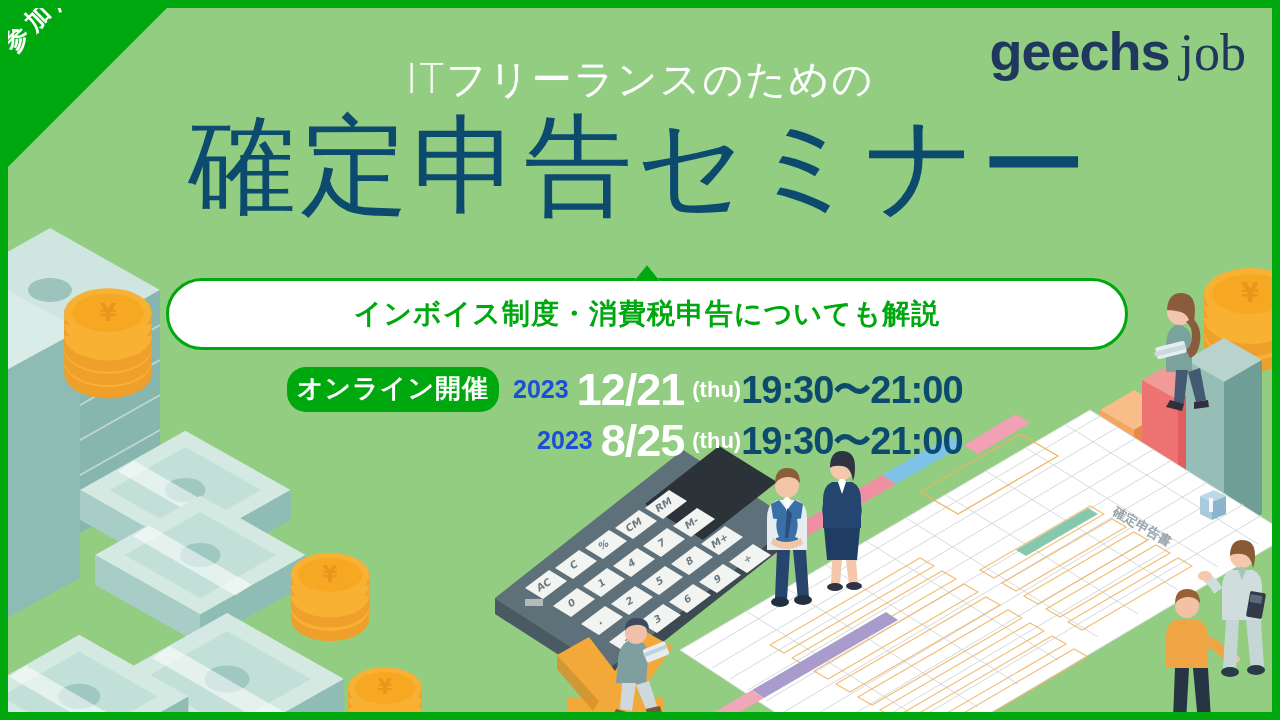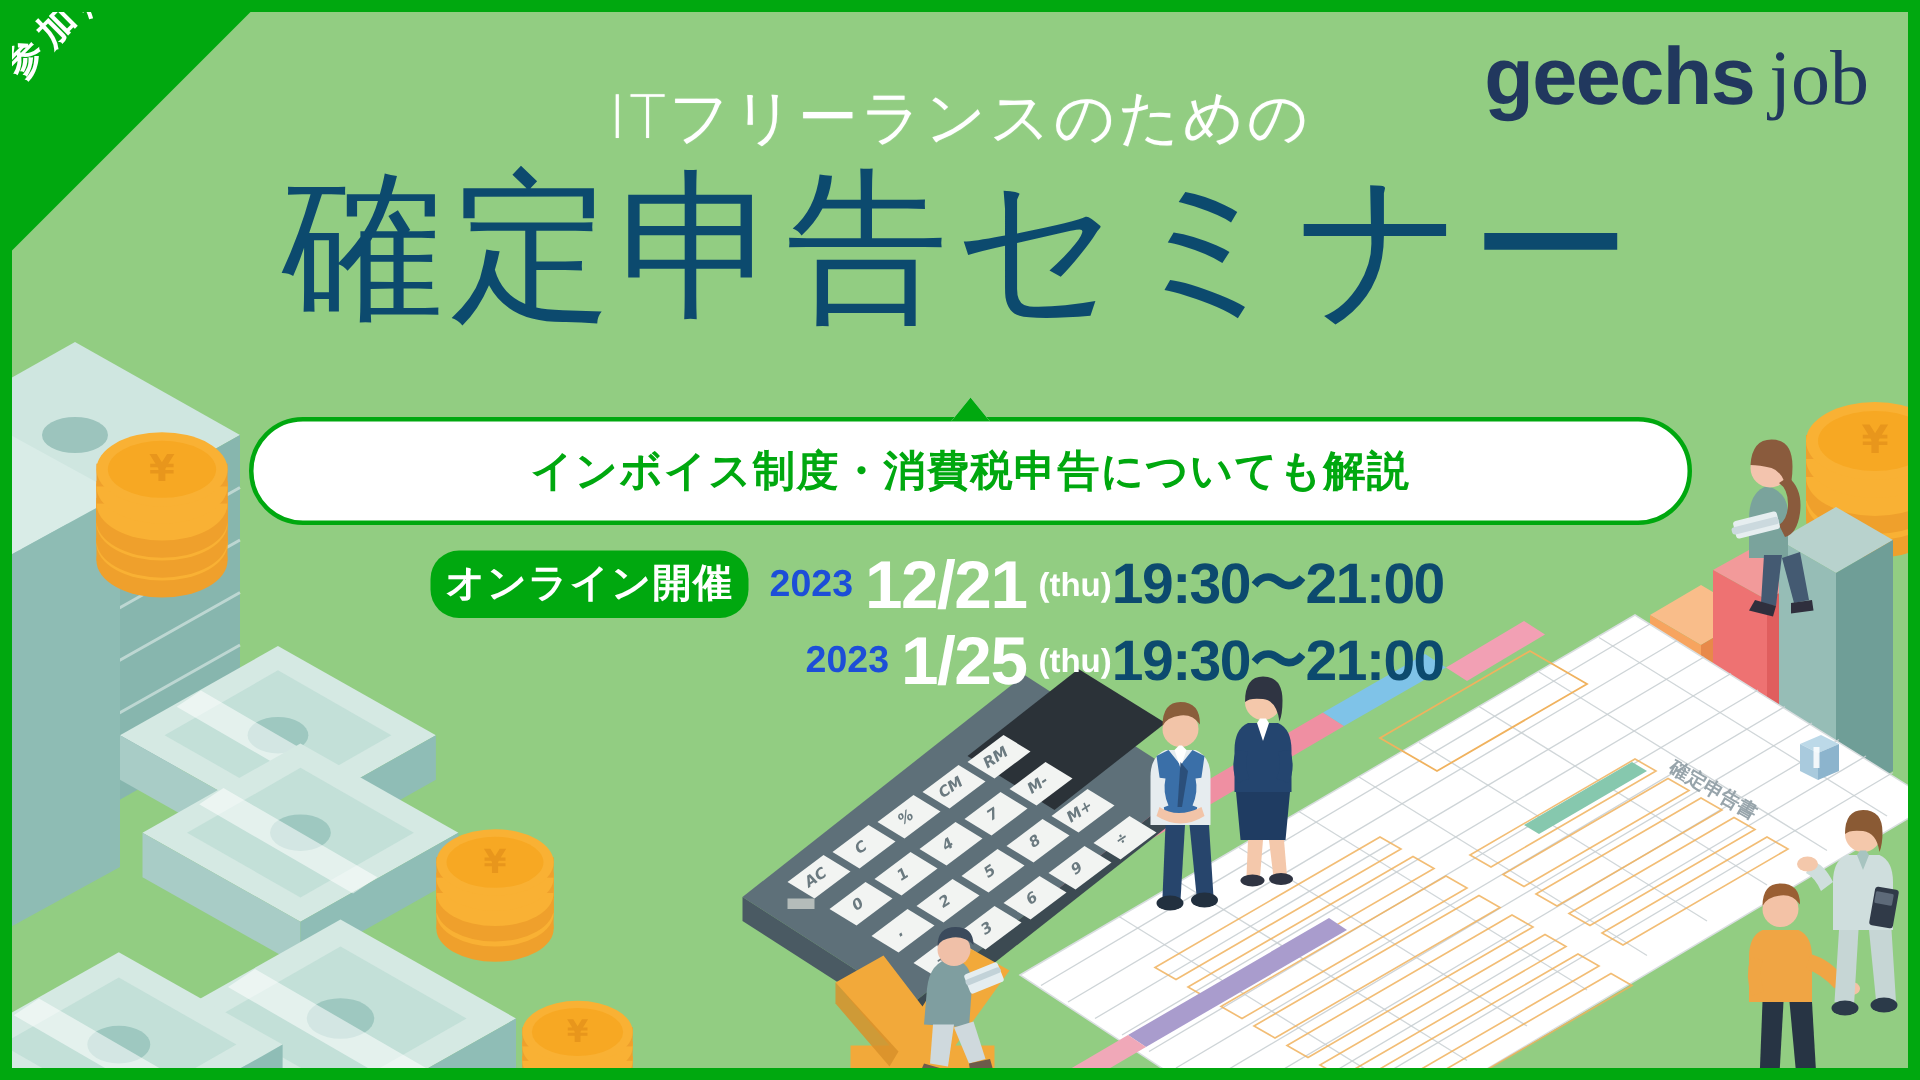--- a/index.html
+++ b/index.html
@@ -455,20 +455,20 @@
   <div class="dates">
     <div class="dline">
       <span class="badge">オンライン開催</span>
       <span class="yr">2023</span>
       <span class="md">12/21</span>
       <span class="dow">(thu)</span>
       <span class="tm">19:30〜21:00</span>
     </div>
     <div class="dline row2">
       <span class="yr">2023</span>
-      <span class="md">1/25</span>
+      <span class="md">8/25</span>
       <span class="dow">(thu)</span>
       <span class="tm">19:30〜21:00</span>
     </div>
   </div>
 
   <div class="frame"></div>
 </div>
 
 </body></html>

